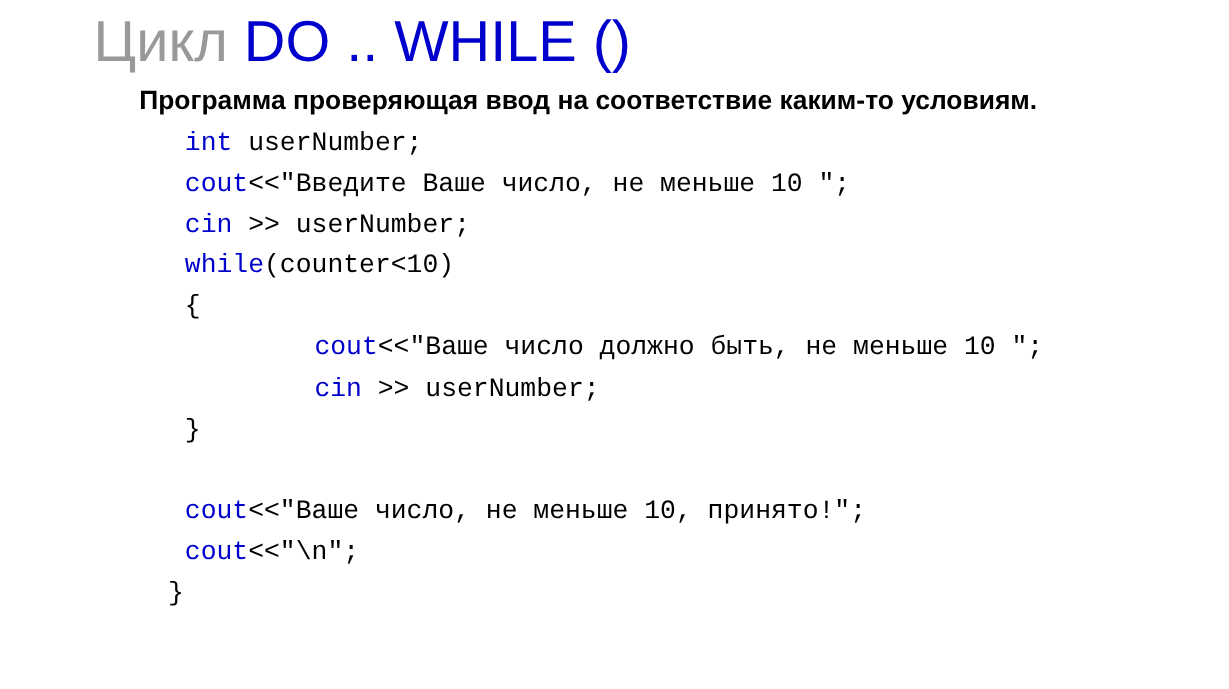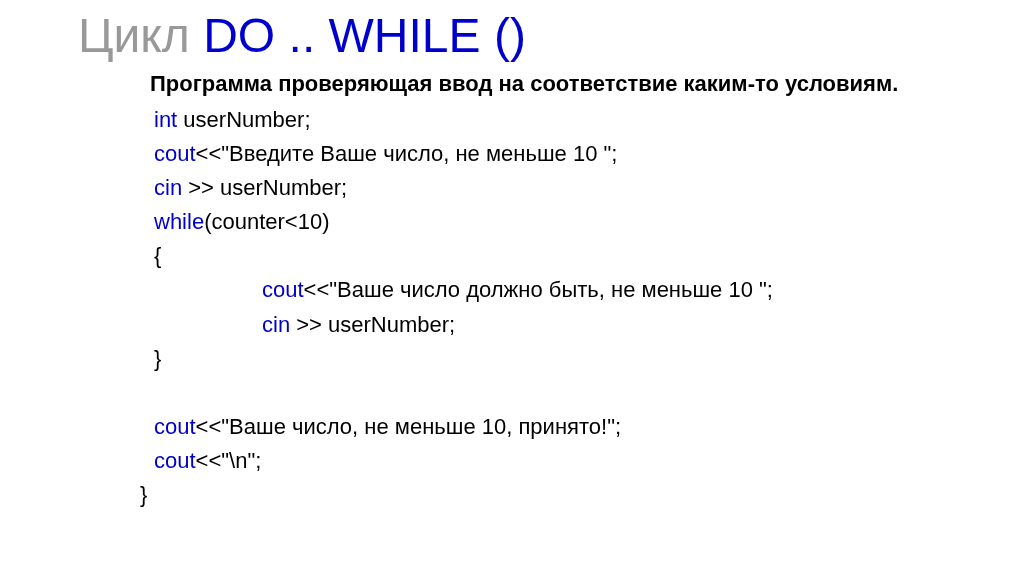--- a/index.html
+++ b/index.html
@@ -20,28 +20,29 @@
       color: #999999;
       margin-bottom: 8px;
     }
     .title .keyword-blue {
       color: #0000cc;
     }
     .subtitle {
       font-size: 22px;
       font-weight: bold;
       color: #000000;
-      margin-left: 72px;
+      margin-left: 38px;
       margin-bottom: 6px;
     }
     .code-line {
       font-size: 22px;
       color: #000000;
       margin-left: 76px;
       line-height: 1.55;
+      font-family: Liberation Mono, monospace;
     }
     .code-line.indent {
       margin-left: 76px;
       padding-left: 108px;
     }
     .code-line.close-brace {
       margin-left: 62px;
     }
     .kw {
       color: #0000cc;

